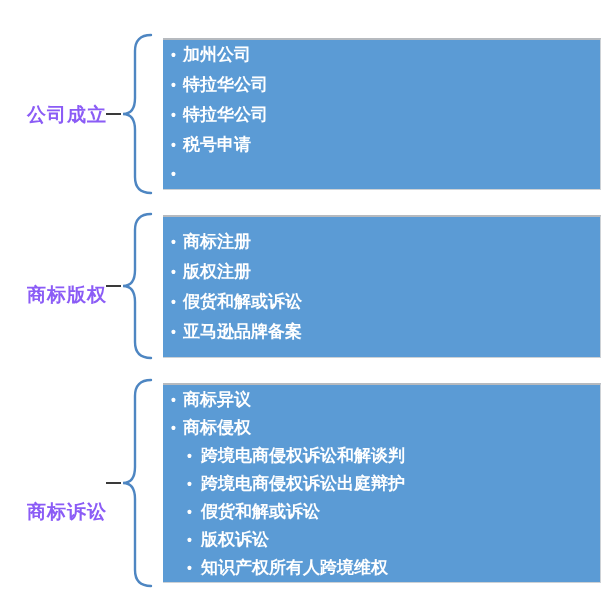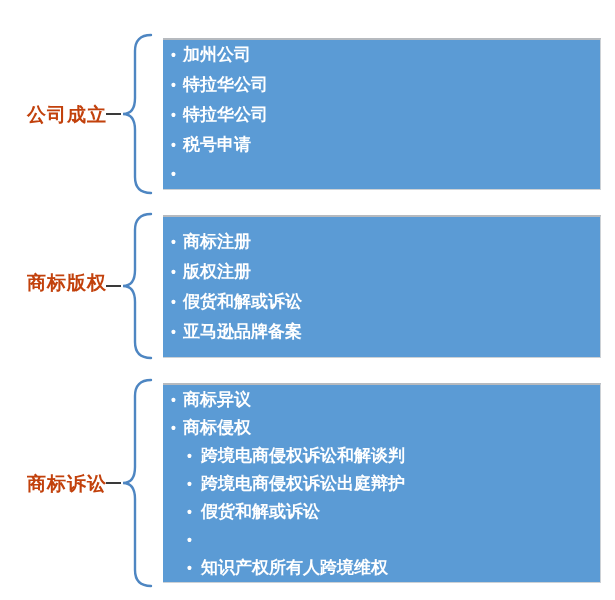--- a/index.html
+++ b/index.html
@@ -14,21 +14,21 @@
     height: 600px;
     background: #ffffff;
     overflow: hidden;
   }
   .sec-label {
     position: absolute;
     left: 27px;
     font-size: 19px;
     line-height: 21px;
     font-weight: bold;
-    color: #c2410c;
+    color: #8b5cf6;
     letter-spacing: 1px;
     white-space: nowrap;
   }
   .connector {
     position: absolute;
     left: 106px;
     width: 15px;
     height: 2px;
     background: #3a3a3a;
   }
@@ -99,21 +99,21 @@
     </div>
     <div class="item">
       <span class="bullet">•</span>
       <span>税号申请</span>
     </div>
     <div class="item">
       <span class="bullet">•</span>
     </div>
   </div>
 
-  <div class="sec-label" style="top:272px;">商标版权</div>
+  <div class="sec-label" style="top:284px;">商标版权</div>
   <div class="connector" style="top:285px;"></div>
   <svg class="brace" style="top:212px;" width="34" height="148" viewBox="0 0 34 148">
     <path d="M 31 2 Q 15 2 15 18 L 15 58 Q 15 74 3 74 Q 15 74 15 90 L 15 130 Q 15 146 31 146"></path>
   </svg>
   <div class="panel" style="top:215px; height:143px;">
     <div class="item">
       <span class="bullet">•</span>
       <span>商标注册</span>
     </div>
     <div class="item">
@@ -123,21 +123,21 @@
     <div class="item">
       <span class="bullet">•</span>
       <span>假货和解或诉讼</span>
     </div>
     <div class="item">
       <span class="bullet">•</span>
       <span>亚马逊品牌备案</span>
     </div>
   </div>
 
-  <div class="sec-label" style="top:473px;">商标诉讼</div>
+  <div class="sec-label" style="top:501px;">商标诉讼</div>
   <div class="connector" style="top:482px;"></div>
   <svg class="brace" style="top:378px;" width="34" height="210" viewBox="0 0 34 210">
     <path d="M 31 2 Q 15 2 15 18 L 15 89 Q 15 105 3 105 Q 15 105 15 121 L 15 192 Q 15 208 31 208"></path>
   </svg>
   <div class="panel tight" style="top:383px; height:200px;">
     <div class="item">
       <span class="bullet">•</span>
       <span>商标异议</span>
     </div>
     <div class="item">
@@ -151,20 +151,21 @@
     <div class="item lvl2">
       <span class="bullet">•</span>
       <span>跨境电商侵权诉讼出庭辩护</span>
     </div>
     <div class="item lvl2">
       <span class="bullet">•</span>
       <span>假货和解或诉讼</span>
     </div>
     <div class="item lvl2">
       <span class="bullet">•</span>
+      <span>版权诉讼</span>
     </div>
     <div class="item lvl2">
       <span class="bullet">•</span>
       <span>知识产权所有人跨境维权</span>
     </div>
   </div>
 
 </div>
 
 </body></html>

